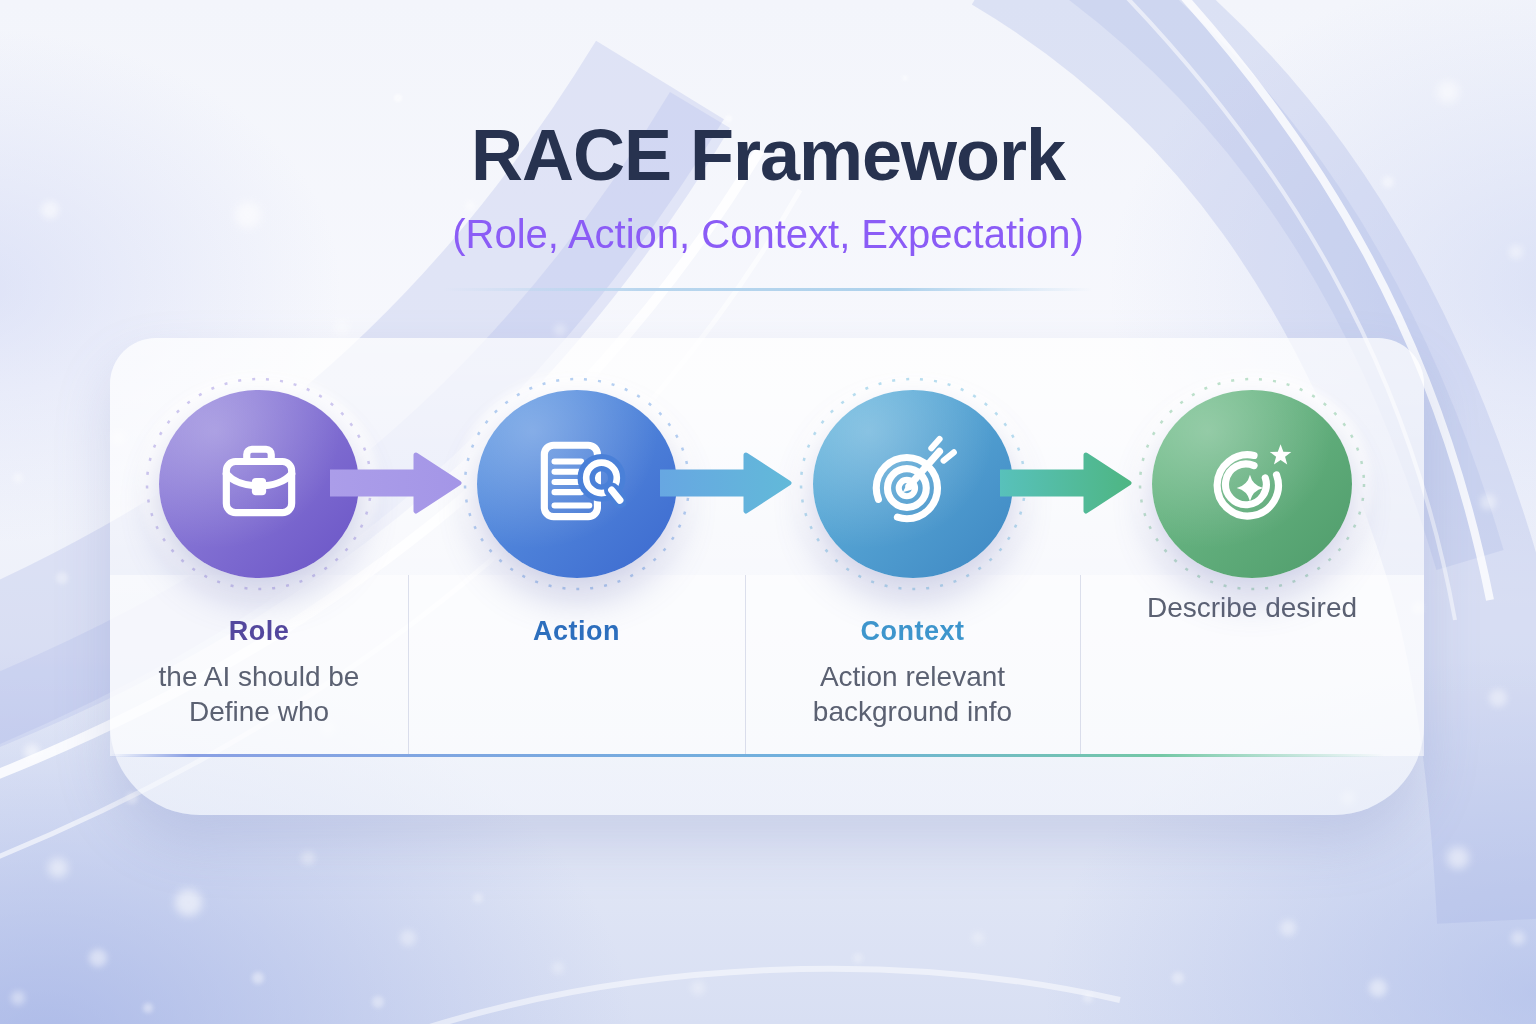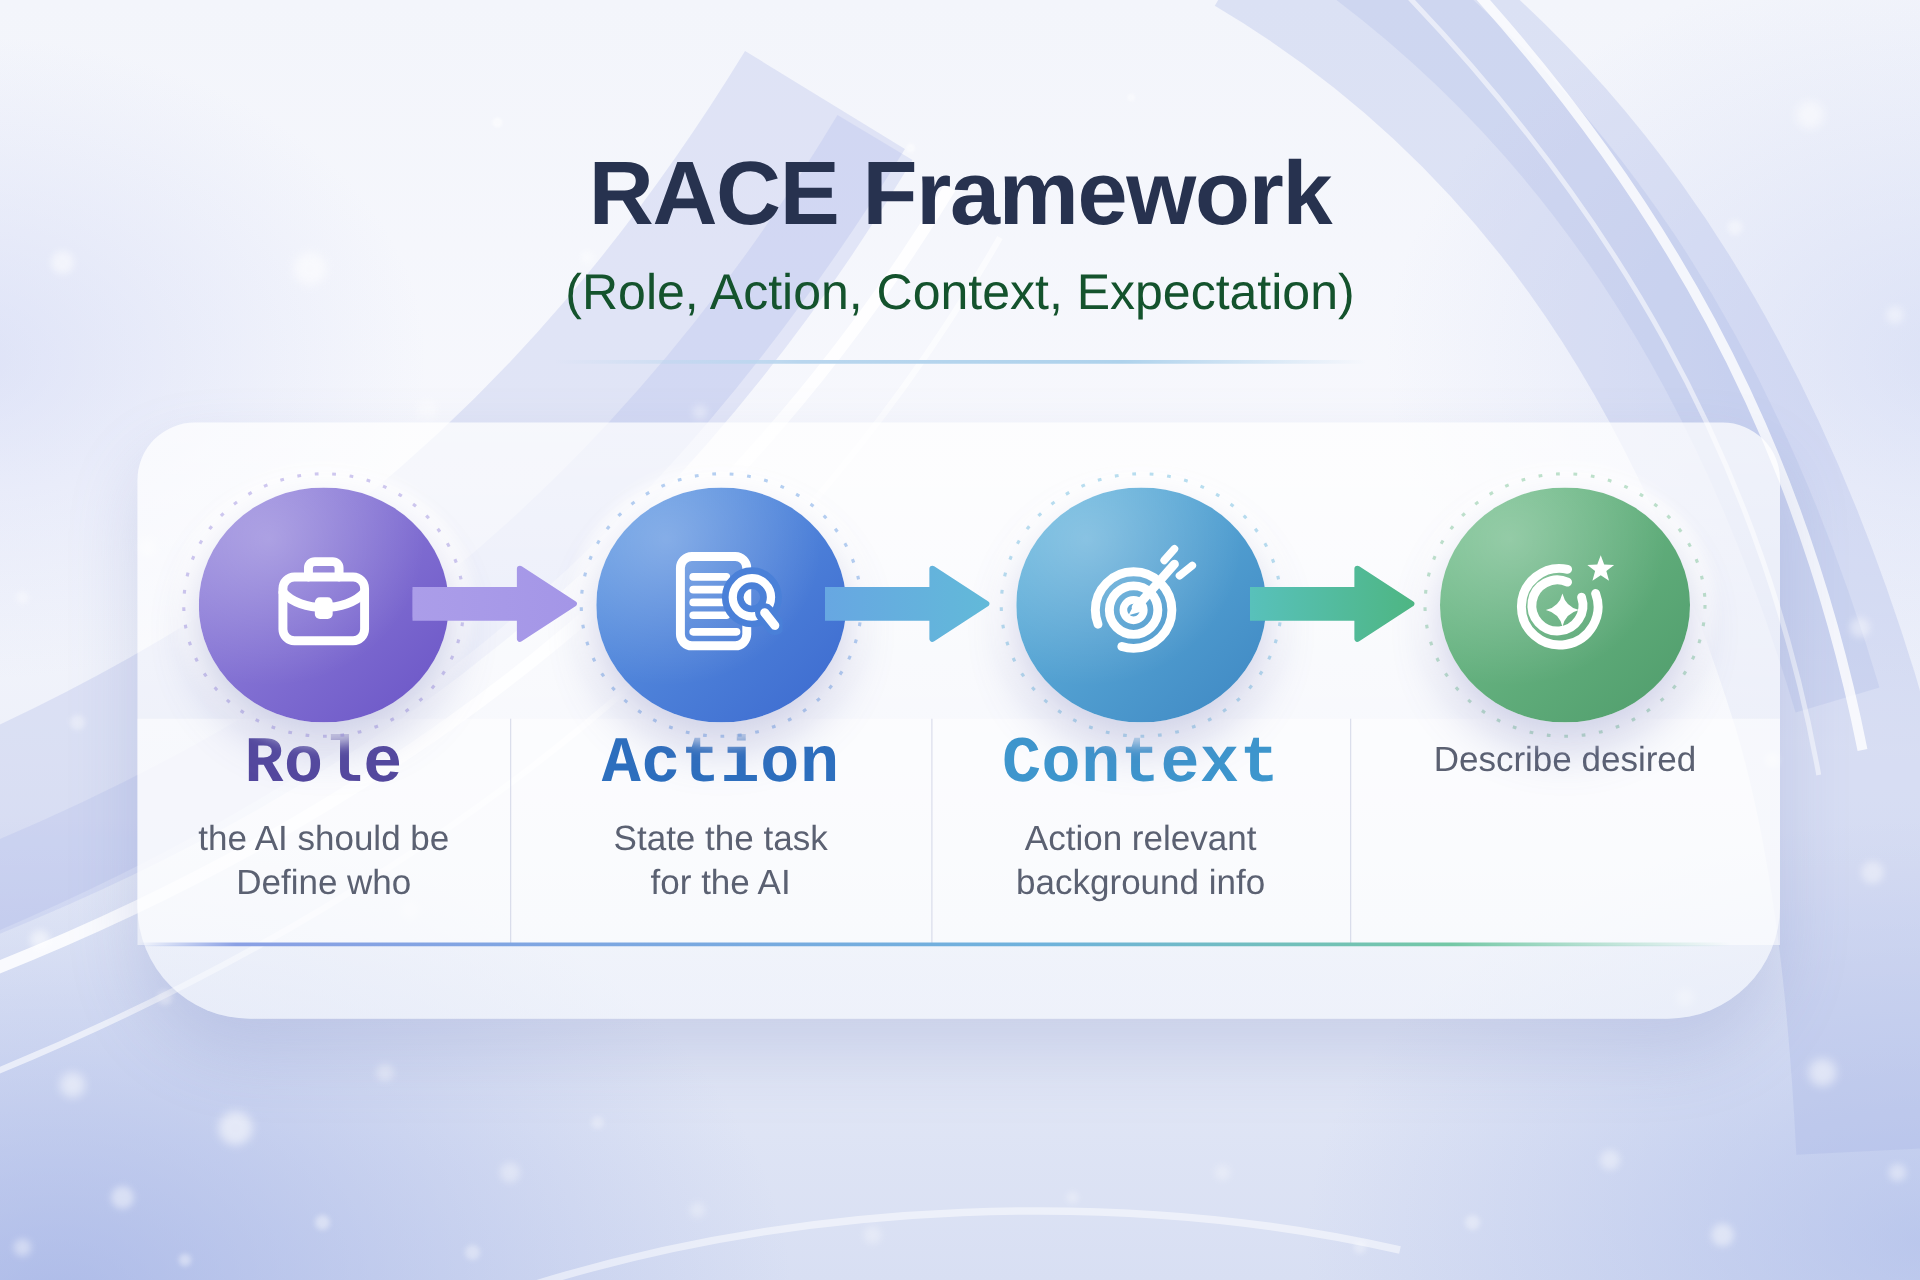--- a/index.html
+++ b/index.html
@@ -60,21 +60,21 @@
     background:rgba(255,255,255,.8);filter:blur(5px);
   }
   .ring{position:absolute;left:-16px;top:-15px;}
   .circle{
     position:absolute;inset:0;border-radius:50%;
     display:flex;align-items:center;justify-content:center;
     box-shadow:0 20px 38px rgba(96,102,176,.30);
   }
   .circle svg{display:block;}
   
-  .step-title{font-size:52px;font-weight:700;margin-top:4px;letter-spacing:.5px;font-family:Liberation Mono, monospace;}
+  .step-title{font-size:27px;font-weight:700;margin-top:38px;letter-spacing:.5px;}
   .step-desc{font-size:28px;line-height:35px;text-align:center;margin-top:12px;}
   
   .arrow{position:absolute;top:452px;z-index:3;}
   .arrow-1{left:330px;}
   .arrow-2{left:660px;}
   .arrow-3{left:1000px;}
 </style>
 </head>
 <body>
 
@@ -133,21 +133,21 @@
     <div class="dot" style="left: 1369px; top: 979px; width: 18px; height: 18px; opacity: 0.45; filter: blur(3px);"></div>
     <div class="dot" style="left: 1511px; top: 931px; width: 14px; height: 14px; opacity: 0.4; filter: blur(3px);"></div>
     <div class="dot" style="left: 1083px; top: 993px; width: 10px; height: 10px; opacity: 0.3; filter: blur(2px);"></div>
     <div class="dot" style="left: 724.5px; top: 114.5px; width: 7px; height: 7px; opacity: 0.45; filter: blur(1px);"></div>
     <div class="dot" style="left: 902px; top: 75px; width: 6px; height: 6px; opacity: 0.4; filter: blur(1px);"></div>
     <div class="dot" style="left: 1031px; top: 154px; width: 8px; height: 8px; opacity: 0.4; filter: blur(2px);"></div>
   </div>
 
 <div class="header">
   <h1 class="title" style="color: rgb(39, 50, 79);">RACE Framework</h1>
-  <div class="subtitle" style="color: #14532d;">(Role, Action, Context, Expectation)</div>
+  <div class="subtitle" style="color: #8b5cf6;">(Role, Action, Context, Expectation)</div>
 </div>
 <div class="header-rule"></div>
 
 <div class="card">
   <div class="labels-strip">
     <div class="strip-cell"></div>
     <div class="strip-cell"></div>
     <div class="strip-cell"></div>
     <div class="strip-cell"></div>
   </div>
@@ -192,24 +192,20 @@
               <path d="M 26 26 h 26 M 26 36 h 26 M 26 46 h 26 M 26 56 h 26 M 26 69 h 34" stroke-width="6"></path>
             </g>
             <circle cx="72" cy="42" r="15" fill="none" stroke="#4a80d8" stroke-width="17"></circle>
             <circle cx="72" cy="42" r="15" fill="none" stroke="#ffffff" stroke-width="6.5"></circle>
             <path d="M 82 54 L 90 64" fill="none" stroke="#4a80d8" stroke-width="15" stroke-linecap="round"></path>
             <path d="M 82 54 L 90 64" fill="none" stroke="#ffffff" stroke-width="7" stroke-linecap="round"></path>
           </svg>
         </div>
       </div>
       <div class="step-title" style="color: rgb(45, 111, 190);">Action</div>
-      <div class="step-desc" style="color: rgb(91, 97, 114);">
-        <div>State the task</div>
-        <div>for the AI</div>
-      </div>
     </div>
 
     <div class="col">
       <div class="circle-wrap">
         <div class="halo"></div>
         <svg class="ring" width="232" height="219">
           <ellipse cx="116" cy="109" rx="112" ry="105" fill="none" stroke-width="2.5" stroke-dasharray="3 11" opacity=".45" stroke="#65b7de"></ellipse>
         </svg>
         <div class="circle" style="background: radial-gradient(130% 130% at 28% 22%, rgba(255, 255, 255, 0.28), rgba(255, 255, 255, 0) 48%), linear-gradient(135deg, rgb(101, 183, 222), rgb(62, 135, 195));">
           <svg width="98" height="98" viewBox="0 0 96 96">

